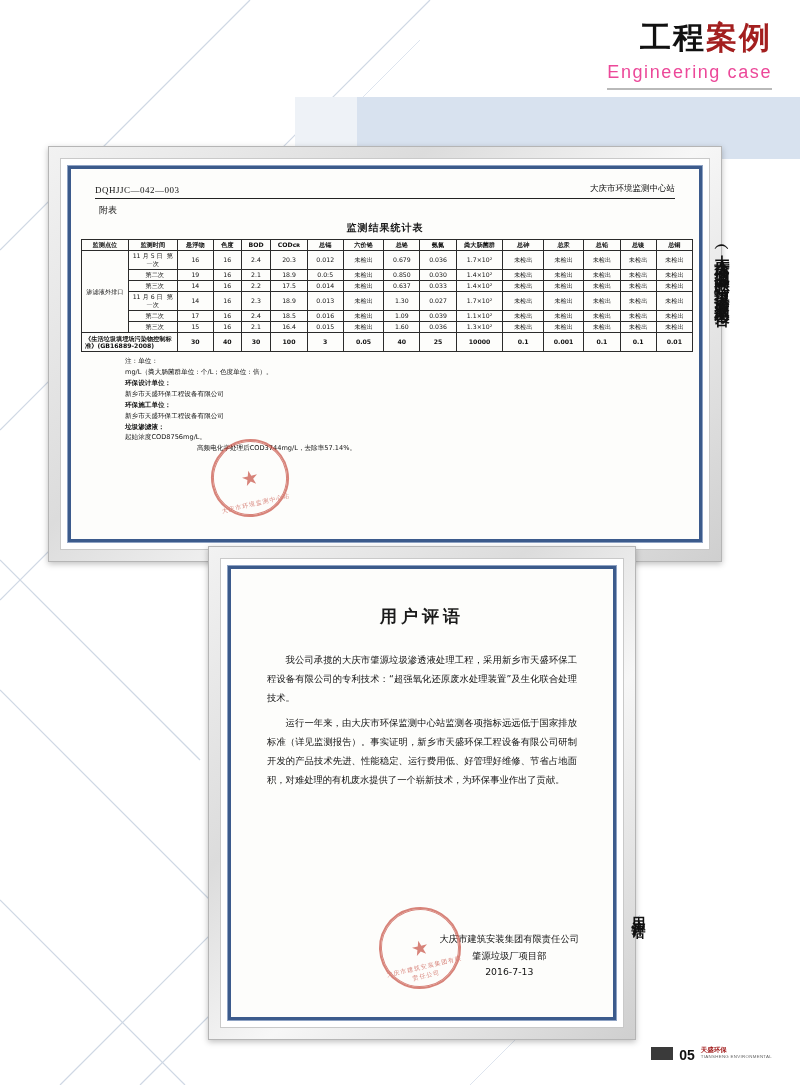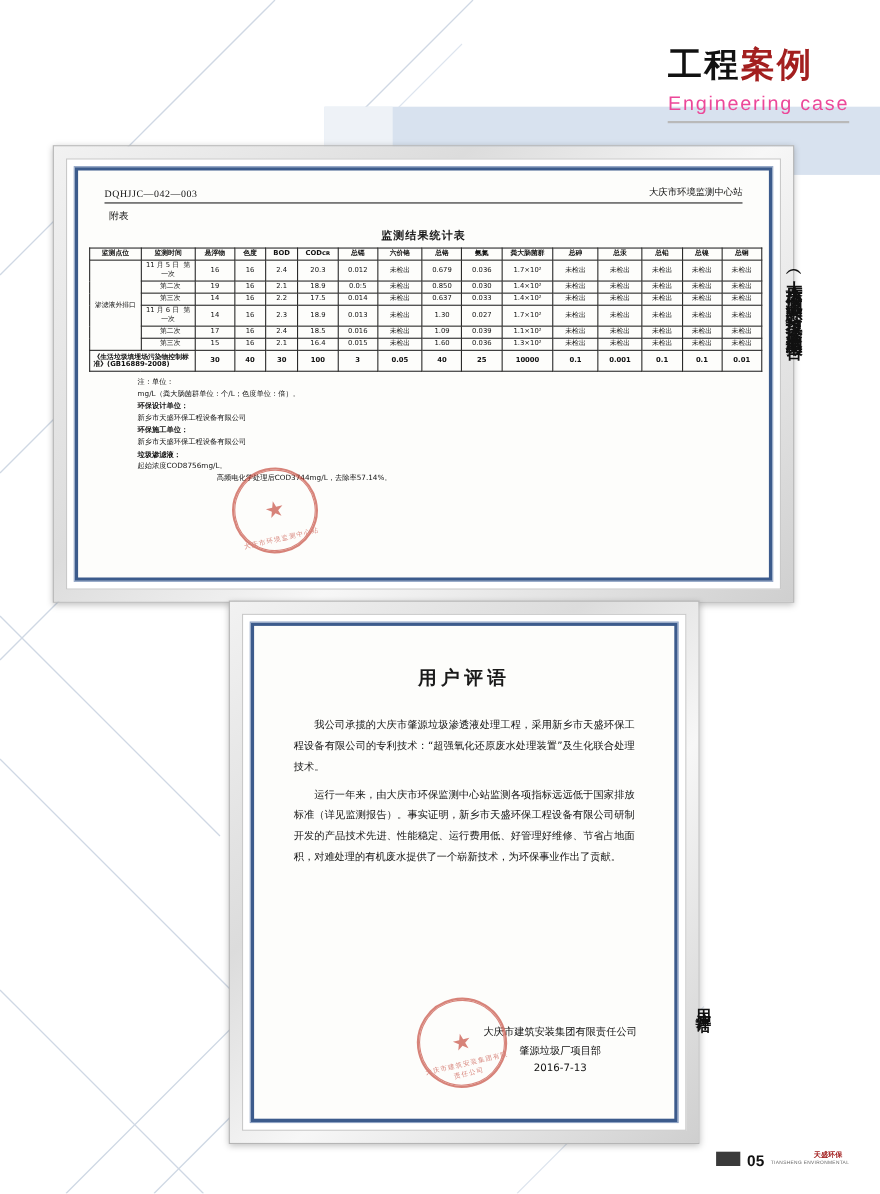--- a/index.html
+++ b/index.html
@@ -14,21 +14,21 @@
   .bg-diagonals svg{position:absolute;left:0;top:0;}
   .top-band{
     position:absolute;left:295px;top:97px;width:505px;height:62px;
     background:#d8e2ef;
   }
   .top-band-fold{
     position:absolute;left:295px;top:97px;width:62px;height:62px;
     background:#eef2f7;
   }
   
-  .header{position:absolute;right:28px;top:44px;text-align:left;}
+  .header{position:absolute;right:28px;top:22px;text-align:right;}
   .header .cn{
     font-family:"DejaVu Sans", sans-serif;
     font-weight:bold;font-size:31px;letter-spacing:2px;color:#111;
     line-height:1;
   }
   .header .cn .red{color:#a31f1f;}
   .header .en{
     margin-top:9px;
     font-family:"Liberation Sans", sans-serif;
     font-size:18px;letter-spacing:1.6px;color:#ec4899;
@@ -54,21 +54,21 @@
   .frame-inner2{
     width:100%;height:100%;box-sizing:border-box;
     background:#fdfdfb;
     border:3px solid #3c5b8c;
     outline:1px solid #8fa3c4;
     padding:10px;
     position:relative;
   }
 
   
-  #report-frame{left:48px;top:132px;width:650px;height:392px;}
+  #report-frame{left:48px;top:146px;width:650px;height:392px;}
   .rep-head{
     display:flex;justify-content:space-between;align-items:flex-end;
     font-size:9px;padding:4px 14px 0 14px;color:#111;
   }
   .rep-code{font-family:"Liberation Serif",serif;letter-spacing:.5px;}
   .rep-org{font-family:"DejaVu Sans",sans-serif;font-size:8.5px;}
   .rep-hr{height:1px;background:#222;margin:3px 14px 0 14px;}
   .rep-attach{font-size:9px;padding:5px 0 0 18px;}
   .rep-title{
     text-align:center;font-size:10px;font-weight:bold;margin-top:4px;
@@ -144,21 +144,21 @@
   }
   #comment-caption{left:630px;top:905px;font-size:14px;letter-spacing:3px;}
 
   
   .footer{position:absolute;right:28px;bottom:22px;display:flex;align-items:flex-start;gap:6px;}
   .footer .bar{width:22px;height:13px;background:#3a3a3a;}
   .footer .pg{
     font-family:"Liberation Sans",sans-serif;font-weight:bold;font-size:14px;color:#111;
   }
   .footer .brand{line-height:1.15;text-align:left;}
-  .footer .brand .b1{font-family:"DejaVu Sans",sans-serif;font-size:6.5px;color:#a31f1f;font-weight:bold;margin-left:39px;}
+  .footer .brand .b1{font-family:"DejaVu Sans",sans-serif;font-size:6.5px;color:#a31f1f;font-weight:bold;}
   .footer .brand .b2{font-family:"Liberation Sans",sans-serif;font-size:4.4px;color:#666;letter-spacing:.3px;}
 </style>
 </head>
 <body>
 
 <div class="bg-diagonals">
   <svg width="800" height="1085" viewBox="0 0 800 1085">
     <g stroke="#cfd8e4" stroke-width="1.2" fill="none">
       <path d="M0 250 L250 0"></path>
       <path d="M0 430 L430 0"></path>

